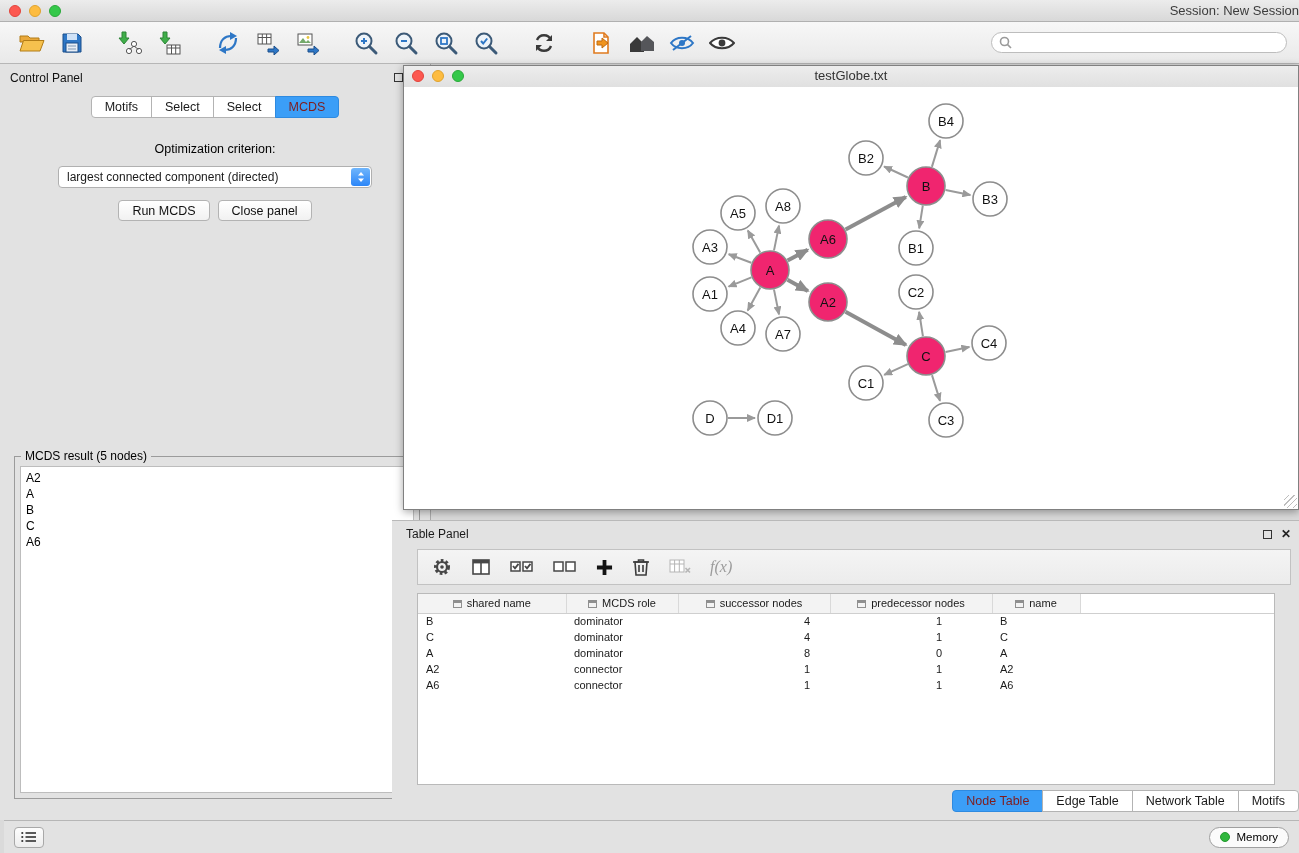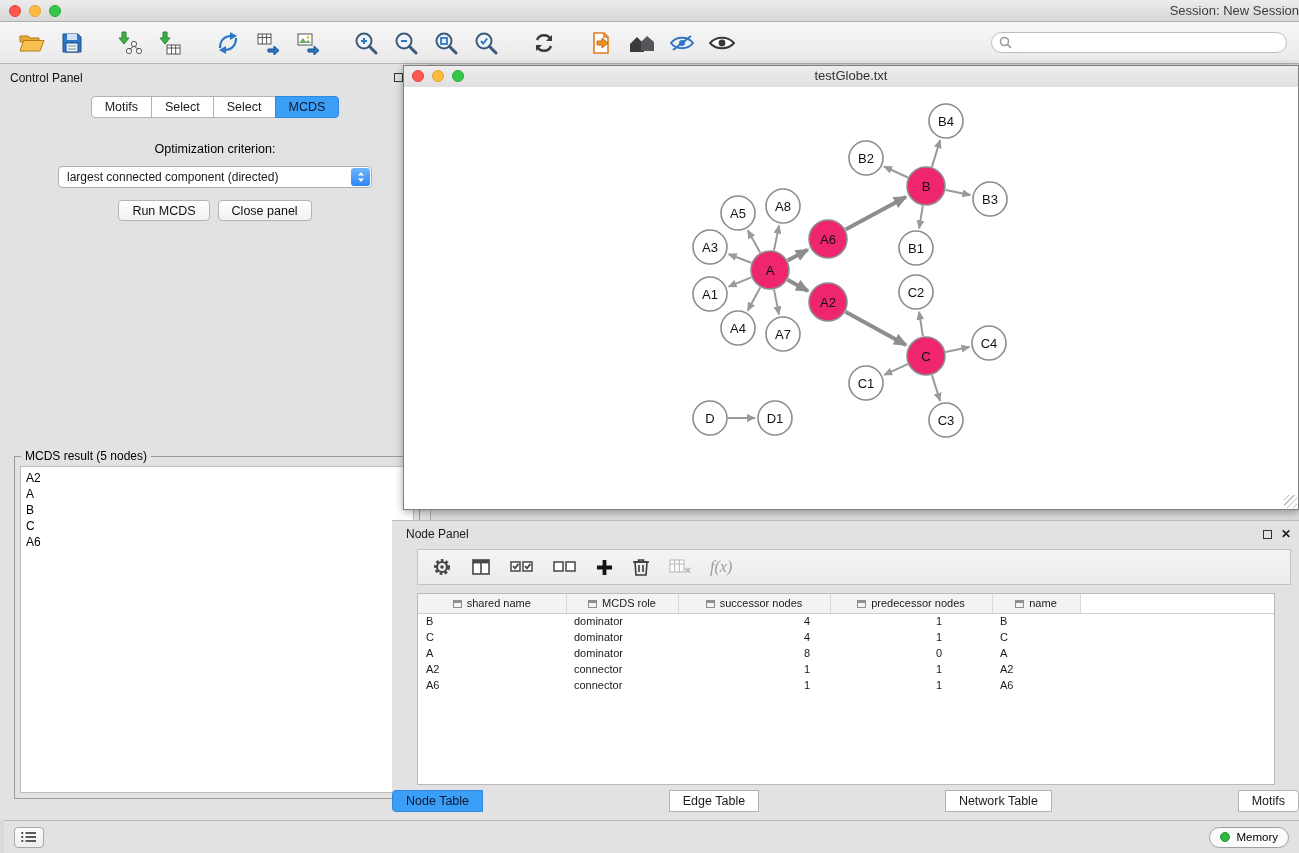--- a/index.html
+++ b/index.html
@@ -24,21 +24,21 @@
 
 .control-panel{position:absolute;left:0;top:64px;width:431px;bottom:33px;background:#e2e2e2;border-right:1px solid #ababab}
 .cp-header{position:relative;height:26px;padding:7px 10px 0;font-size:12px;color:#111}
 .win-ctls{position:absolute;right:8px;top:7px;display:flex;gap:9px;align-items:center}
 .float-ic{width:9px;height:9px;border:1.5px solid #333;display:inline-block;cursor:pointer}
 .close-ic{font-size:12px;font-weight:bold;color:#222;line-height:1;cursor:pointer}
 .seg-tabs{display:flex;justify-content:center;margin-top:6px}
 .seg{padding:3px 13px;background:#fff;border:1px solid #b3b3b3;margin-left:-1px;font-size:12.5px;cursor:pointer}
 .seg:first-child{border-radius:4px 0 0 4px;margin-left:0}
 .seg:last-child{border-radius:0 4px 4px 0}
-.seg.active{background:#3b9ef7;border-color:#2e8ae0;color:#0f172a}
+.seg.active{background:#3b9ef7;border-color:#2e8ae0;color:#7f1d1d}
 .opt-label{text-align:center;margin-top:24px;font-size:12.5px;color:#000}
 .dropdown{position:relative;width:314px;height:22px;margin:10px auto 0;background:#fff;border:1px solid #b0b0b0;border-radius:4px;font-size:12px;line-height:20px;padding:0 26px 0 8px;white-space:nowrap;overflow:hidden;cursor:pointer}
 .dd-step{position:absolute;right:1px;top:1px;width:19px;height:18px;border-radius:3px;background:linear-gradient(#70b6fc,#2c86f8);display:flex;align-items:center;justify-content:center}
 .btn-row{display:flex;justify-content:center;gap:8px;margin-top:12px}
 .btn{height:21px;padding:0 13px;background:linear-gradient(#fff,#f1f1f1);border:1px solid #b3b3b3;border-radius:4px;font-size:12.5px;font-family:inherit;cursor:pointer;color:#111}
 .result-box{position:absolute;left:14px;right:10px;top:392px;bottom:21px;border:1px solid #9b9b9b;background:#e2e2e2}
 .result-legend{position:absolute;top:-8px;left:6px;background:#e2e2e2;padding:0 4px;font-size:12px;color:#000}
 .result-inner{position:absolute;left:5px;right:5px;top:9px;bottom:5px;background:#fff;border:1px solid #bdbdbd;padding:3px 0 0 5px;overflow:hidden}
 .result-item{font-size:12px;line-height:16px;color:#000}
 
@@ -61,21 +61,21 @@
 .tpi{background:none;border:none;display:flex;align-items:center;cursor:pointer;padding:0}
 .fx{font-family:"Liberation Serif",serif;font-style:italic;font-size:16px;color:#9b9b9b}
 .tp-tbl-wrap{margin:8px 24px 0 25px;height:192px;background:#fff;border:1px solid #b9b9b9;overflow:hidden}
 table.node-table{border-collapse:collapse;width:100%;font-size:11px;table-layout:fixed}
 .node-table th{background:#f3f3f3;border-right:1px solid #d9d9d9;border-bottom:1px solid #cfcfcf;font-weight:normal;height:19px;text-align:center;padding:0 4px;white-space:nowrap;overflow:hidden}
 .node-table th.filler{background:#fff;border-right:none}
 .node-table td{height:16px;padding:0 8px;white-space:nowrap;overflow:hidden}
 .node-table td:nth-child(3){text-align:right;padding-right:20px}
 .node-table td:nth-child(4){text-align:right;padding-right:50px}
 .col-ic{display:inline-block;width:9px;height:8px;border:1px solid #8f8f8f;border-top-width:3px;margin-right:5px;vertical-align:-1px}
-.tp-tabs{display:flex;justify-content:space-between;margin-top:5px}
+.tp-tabs{display:flex;justify-content:flex-end;margin-top:5px}
 
 
 .statusbar{position:absolute;left:4px;right:0;bottom:0;height:33px;background:#e2e2e2;border-top:1px solid #b6b6b6;display:flex;align-items:center;padding:0 10px}
 .sb-left{width:30px;height:21px;border:1px solid #a8a8a8;border-radius:4px;background:linear-gradient(#fdfdfd,#ededed);display:flex;align-items:center;justify-content:center;cursor:pointer}
 .memory{margin-left:auto;height:21px;border:1px solid #9f9f9f;border-radius:11px;background:#fbfbfb;display:flex;align-items:center;gap:6px;padding:0 10px;font-size:11.5px;cursor:pointer;font-family:inherit}
 .mem-dot{width:10px;height:10px;border-radius:50%;background:#2fb63c;border:1px solid #249a2f}
 </style>
 </head>
 <body>
 
@@ -391,21 +391,21 @@
             <circle cx="371" cy="331" r="17" class="gnode" fill="#ffffff"></circle>
             <text x="371" y="335.5" class="gnode-label">D1</text>
           </g>
         </svg>
       <div class="resize-corner"></div>
     </div>
   </div>
 
   <div class="table-panel">
     <div class="tp-header">
-      <span>Node Panel</span>
+      <span>Table Panel</span>
       <span class="win-ctls">
         <span class="float-ic"></span>
         <span class="close-ic">✕</span>
       </span>
     </div>
     <div class="tp-toolbar">
       <button class="tpi">
         <svg width="20" height="20" viewBox="0 0 20 20">
             <circle cx="10" cy="10" r="6.4" fill="none" stroke="#474747" stroke-width="3.2" stroke-dasharray="2.6 2.1"></circle>
             <circle cx="10" cy="10" r="5" fill="none" stroke="#474747" stroke-width="2.2"></circle>

